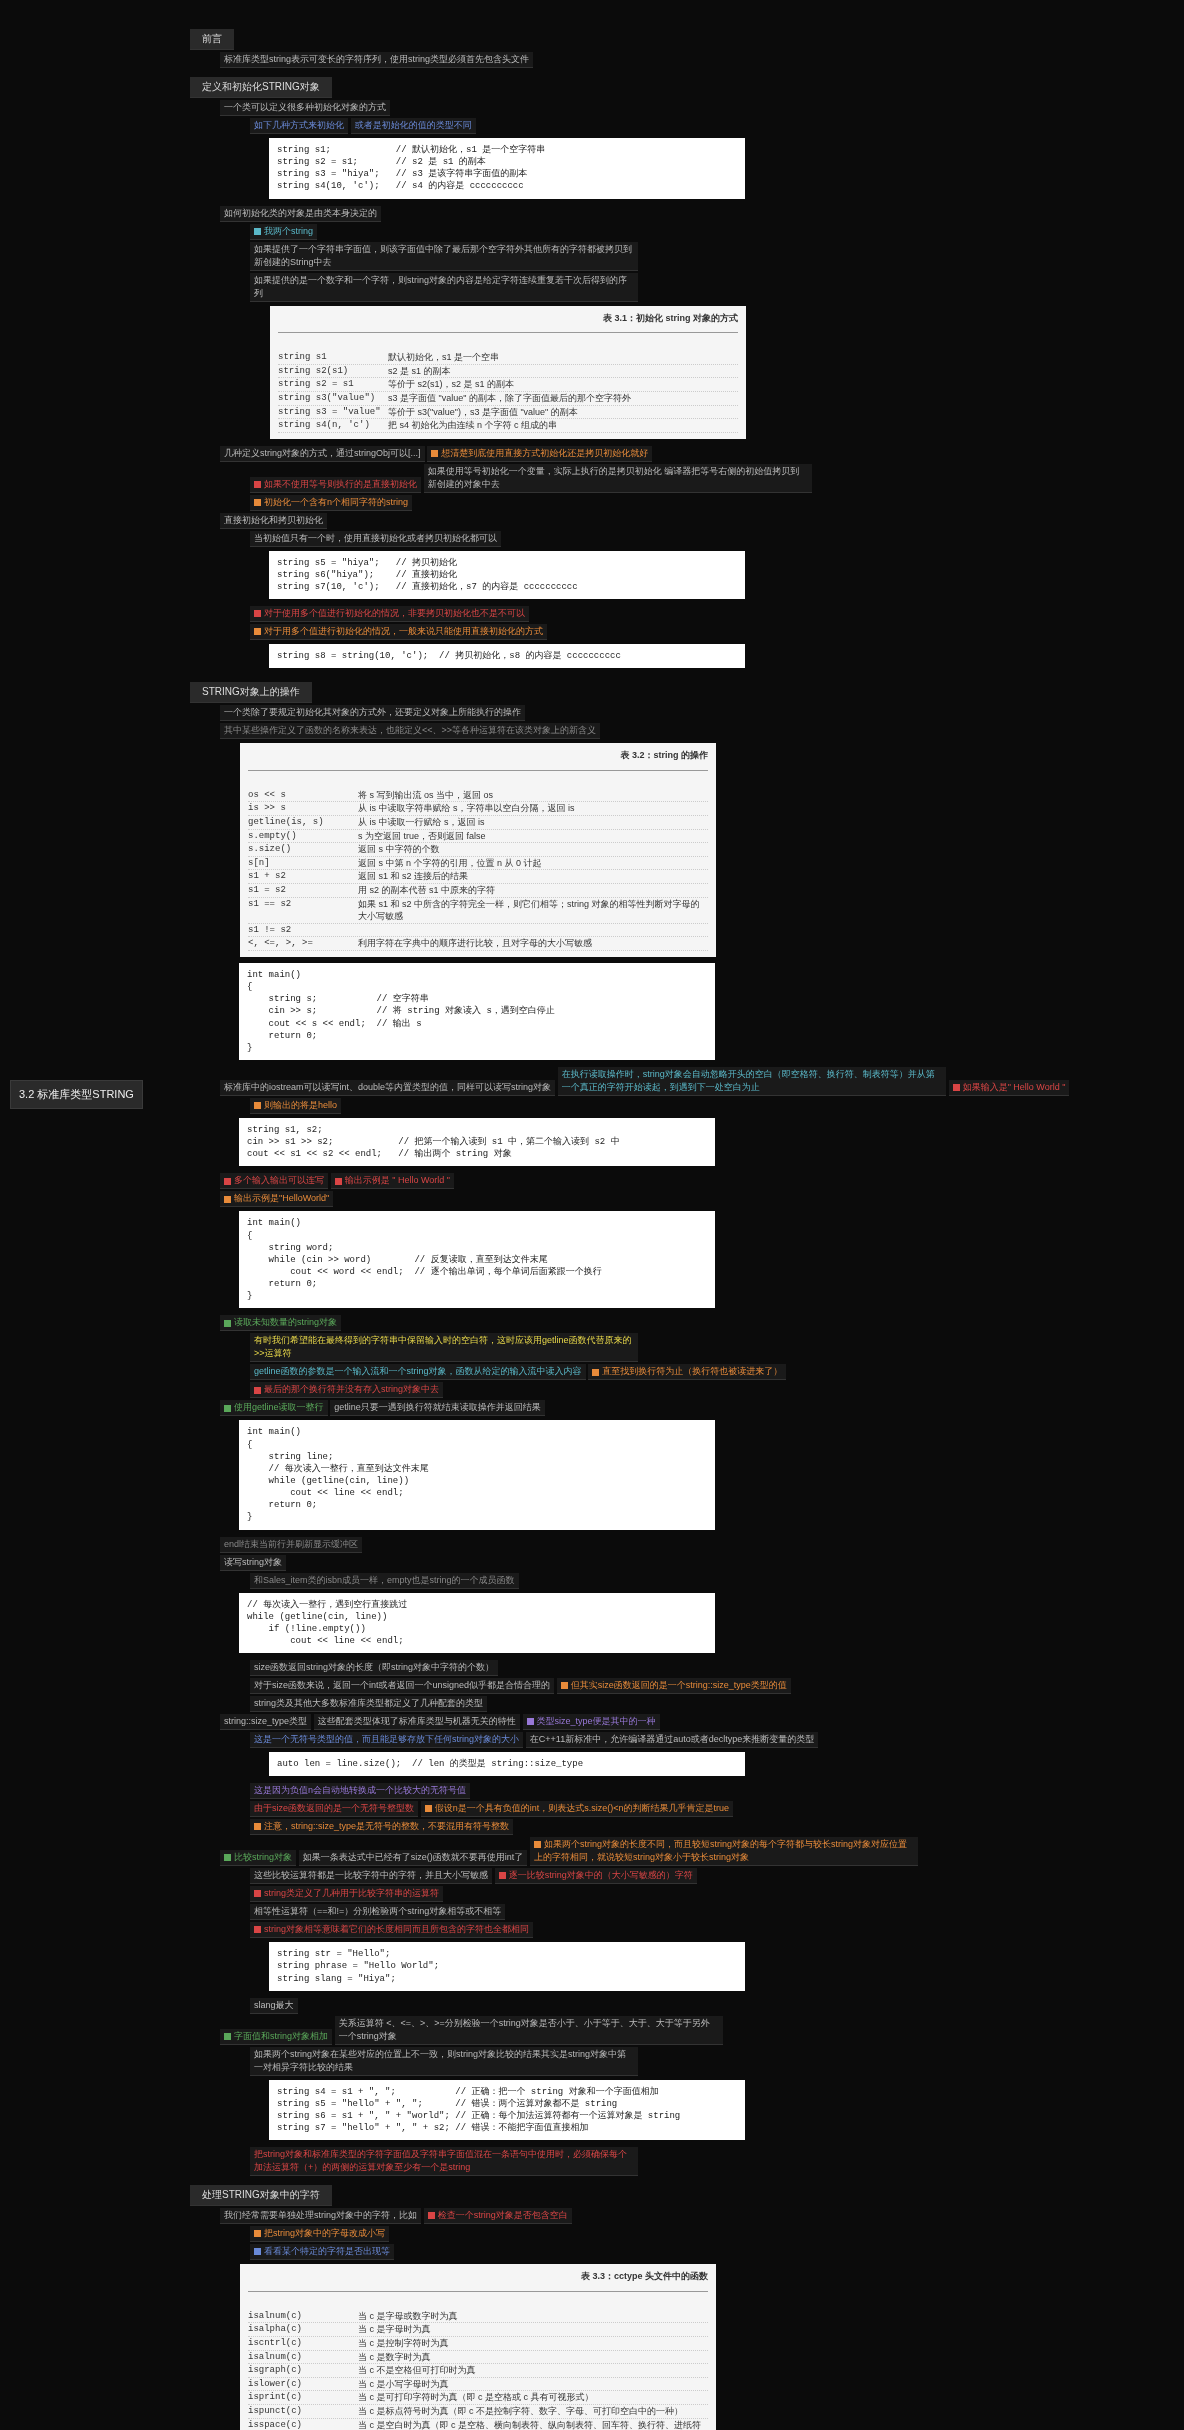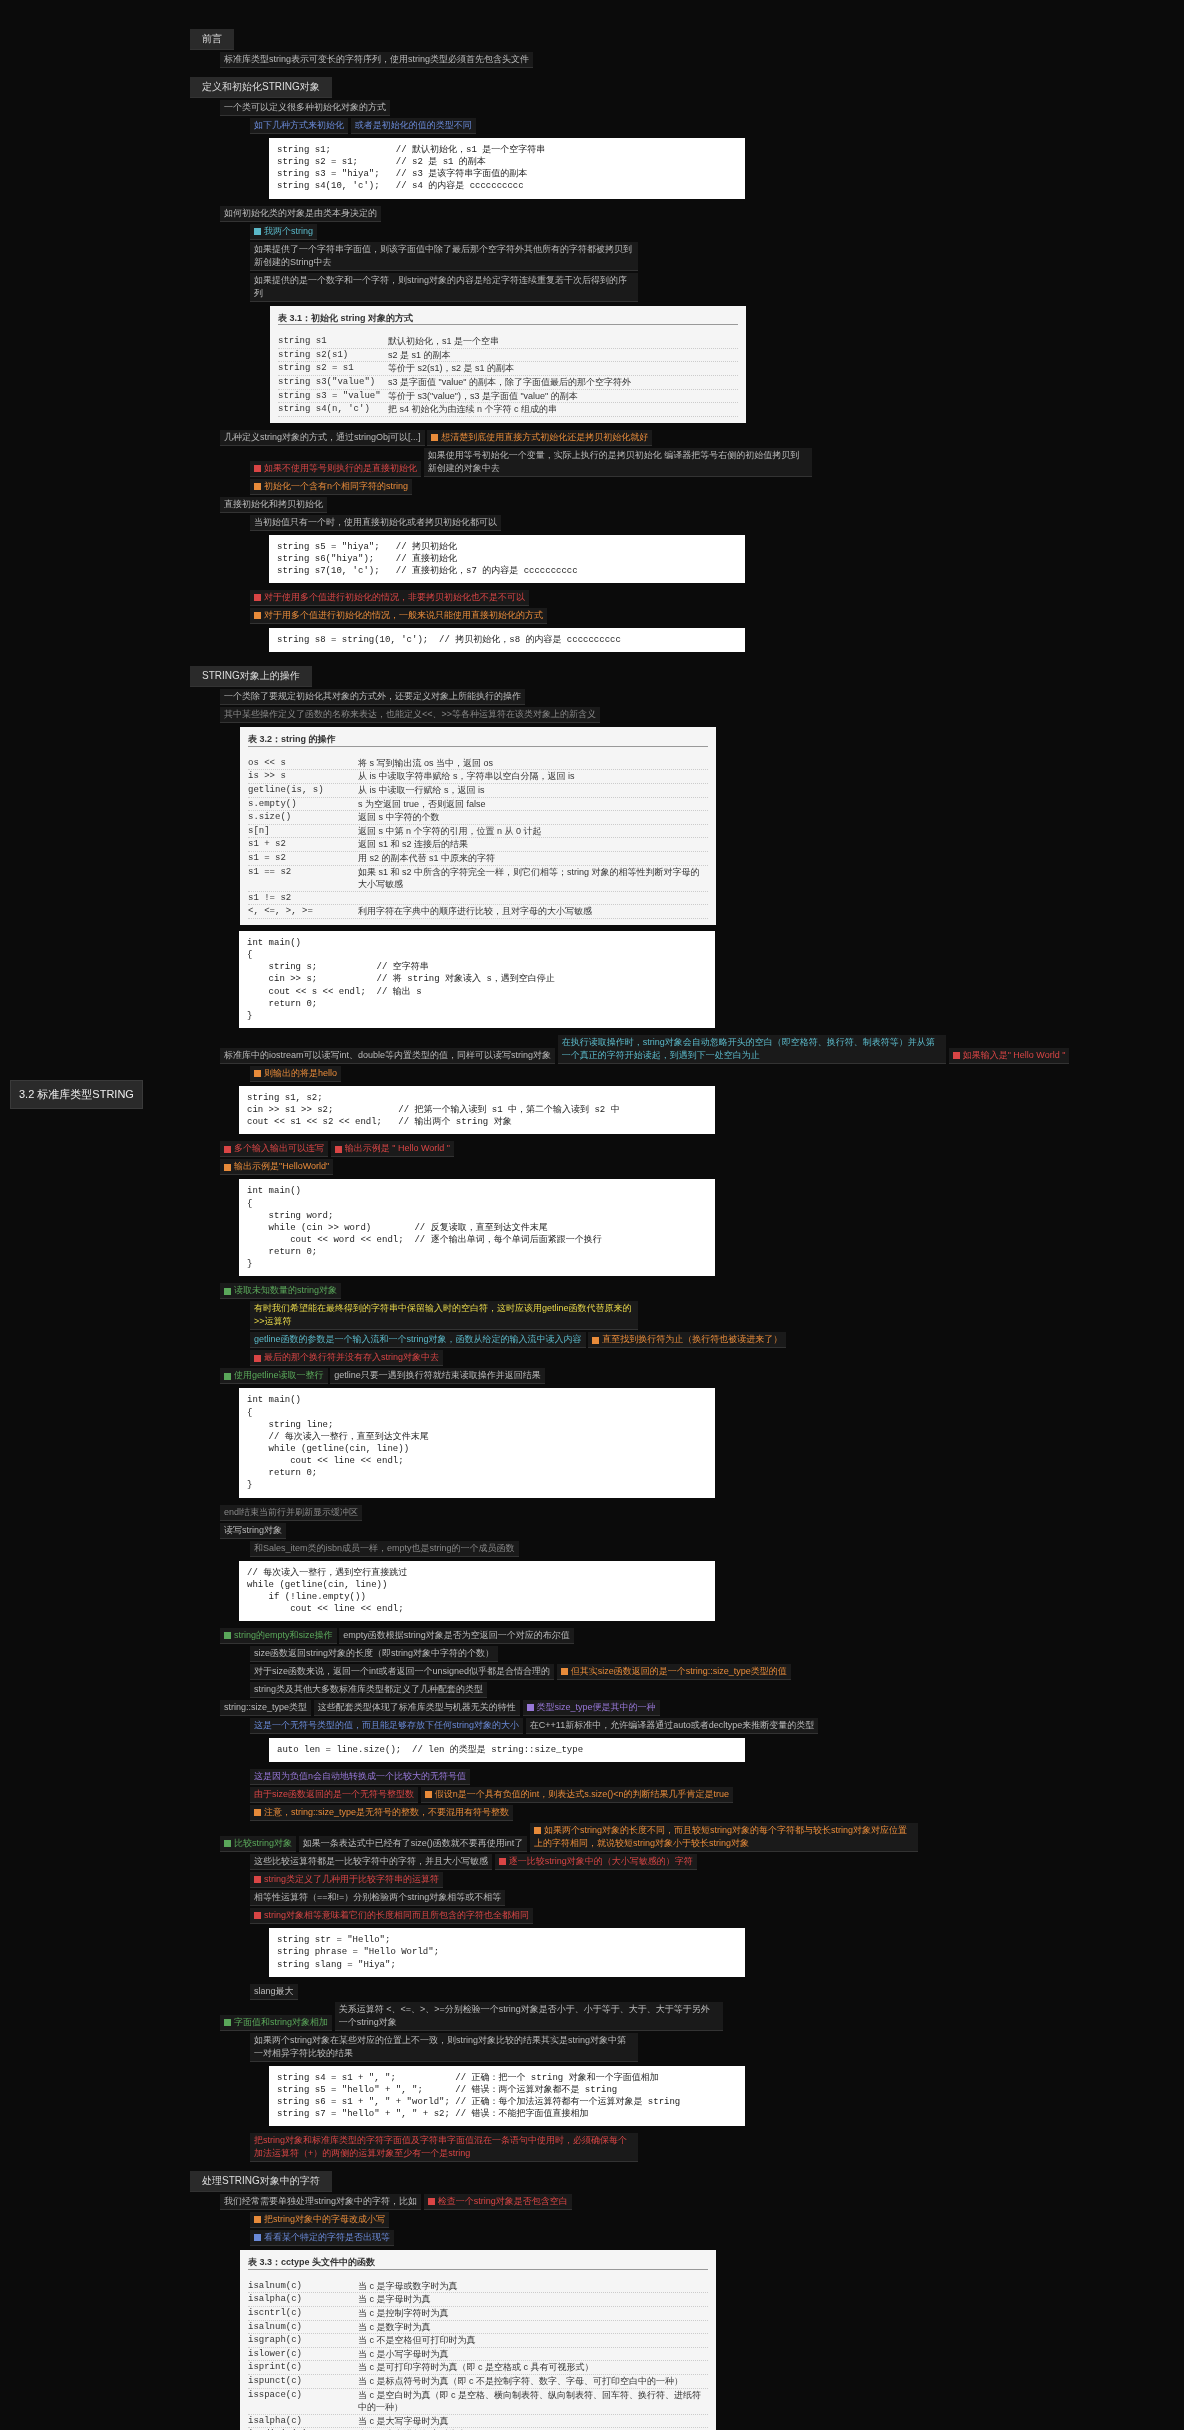--- a/index.html
+++ b/index.html
@@ -11,21 +11,21 @@
 .node.red{color:#d94545}
 .node.yellow{color:#e8d84a}
 .node.cyan{color:#5ab8c8}
 .node.green{color:#5aa85a}
 .node.blue{color:#6a8ad8}
 .node.gray{color:#888}
 .node.purple{color:#9878d8}
 .cat{background:#2a2a2a;color:#ddd;font-size:10px;padding:3px 12px}
 .codebox{background:#fff;color:#222;font-family:"Courier New",monospace;font-size:9px;padding:6px 8px;margin:3px 0 6px 19px;white-space:pre;max-width:460px;line-height:1.35;overflow:hidden}
 .tablebox{background:#f5f5f5;color:#333;font-size:9px;padding:6px 8px;margin:3px 0 6px 20px;max-width:460px;line-height:1.4}
-.tablebox .thead{font-weight:bold;text-align:left;border-bottom:1px solid #999;padding-bottom:0;margin-bottom:10px}
+.tablebox .thead{font-weight:bold;text-align:right;border-bottom:1px solid #999;padding-bottom:8px;margin-bottom:18px}
 .tablebox .trow{display:flex;border-bottom:1px dotted #ccc}
 .tablebox .tc1{width:110px;flex-shrink:0;font-family:"Courier New",monospace}
 .tablebox .tc2{flex:1}
 .sq{display:inline-block;width:7px;height:7px;margin-right:3px;vertical-align:middle}
 .sq.r{background:#d94545}.sq.g{background:#5aa85a}.sq.o{background:#e88b3a}.sq.c{background:#5ab8c8}.sq.b{background:#6a8ad8}.sq.p{background:#9878d8}
 .subgroup{margin-left:30px}
 </style>
 </head>
 <body>
 
@@ -201,22 +201,20 @@
     return 0;
 }</div>
   <div><span class="node gray">endl结束当前行并刷新显示缓冲区</span></div>
 
   <div><span class="node">读写string对象</span></div>
   <div class="subgroup"><span class="node gray">和Sales_item类的isbn成员一样，empty也是string的一个成员函数</span></div>
   <div class="codebox">// 每次读入一整行，遇到空行直接跳过
 while (getline(cin, line))
     if (!line.empty())
         cout &lt;&lt; line &lt;&lt; endl;</div>
-  <div><span class="node green"><span class="sq g"></span><span>string的empty和size操作</span></span>
-    <span class="node">empty函数根据string对象是否为空返回一个对应的布尔值</span></div>
   <div class="subgroup">
    <div><span class="node">size函数返回string对象的长度（即string对象中字符的个数）</span></div>
    <div><span class="node">对于size函数来说，返回一个int或者返回一个unsigned似乎都是合情合理的</span>
      <span class="node orange"><span class="sq o"></span><span>但其实size函数返回的是一个string::size_type类型的值</span></span></div>
    <div><span class="node">string类及其他大多数标准库类型都定义了几种配套的类型</span></div>
   </div>
   <div><span class="node">string::size_type类型</span>
     <span class="node">这些配套类型体现了标准库类型与机器无关的特性</span>
     <span class="node purple"><span class="sq p"></span><span>类型size_type便是其中的一种</span></span></div>
   <div class="subgroup">

